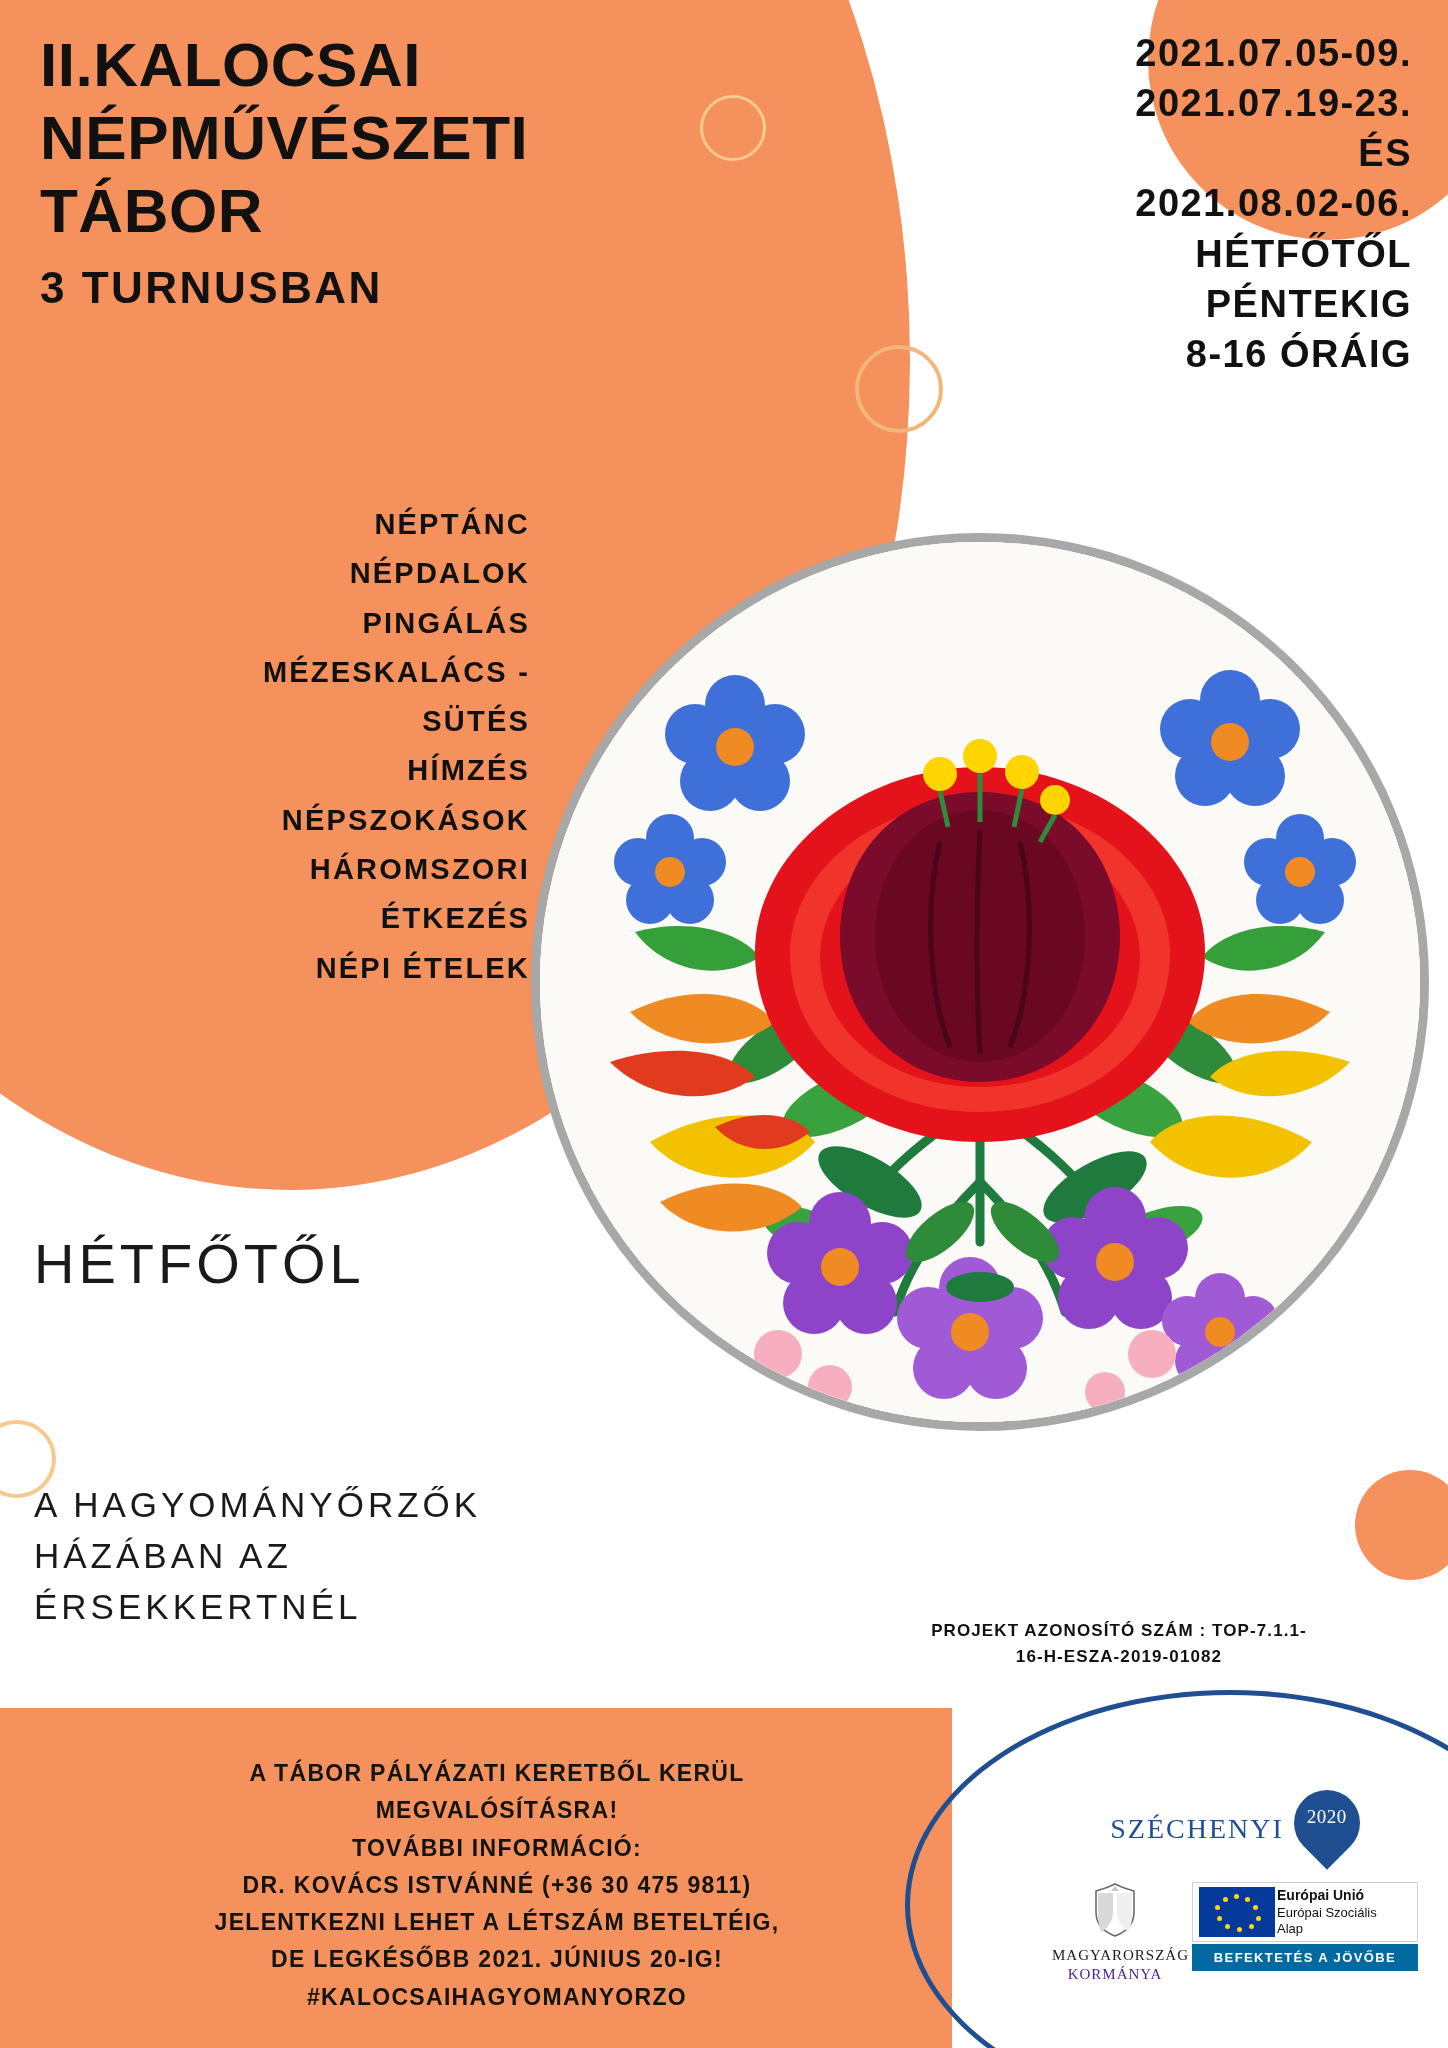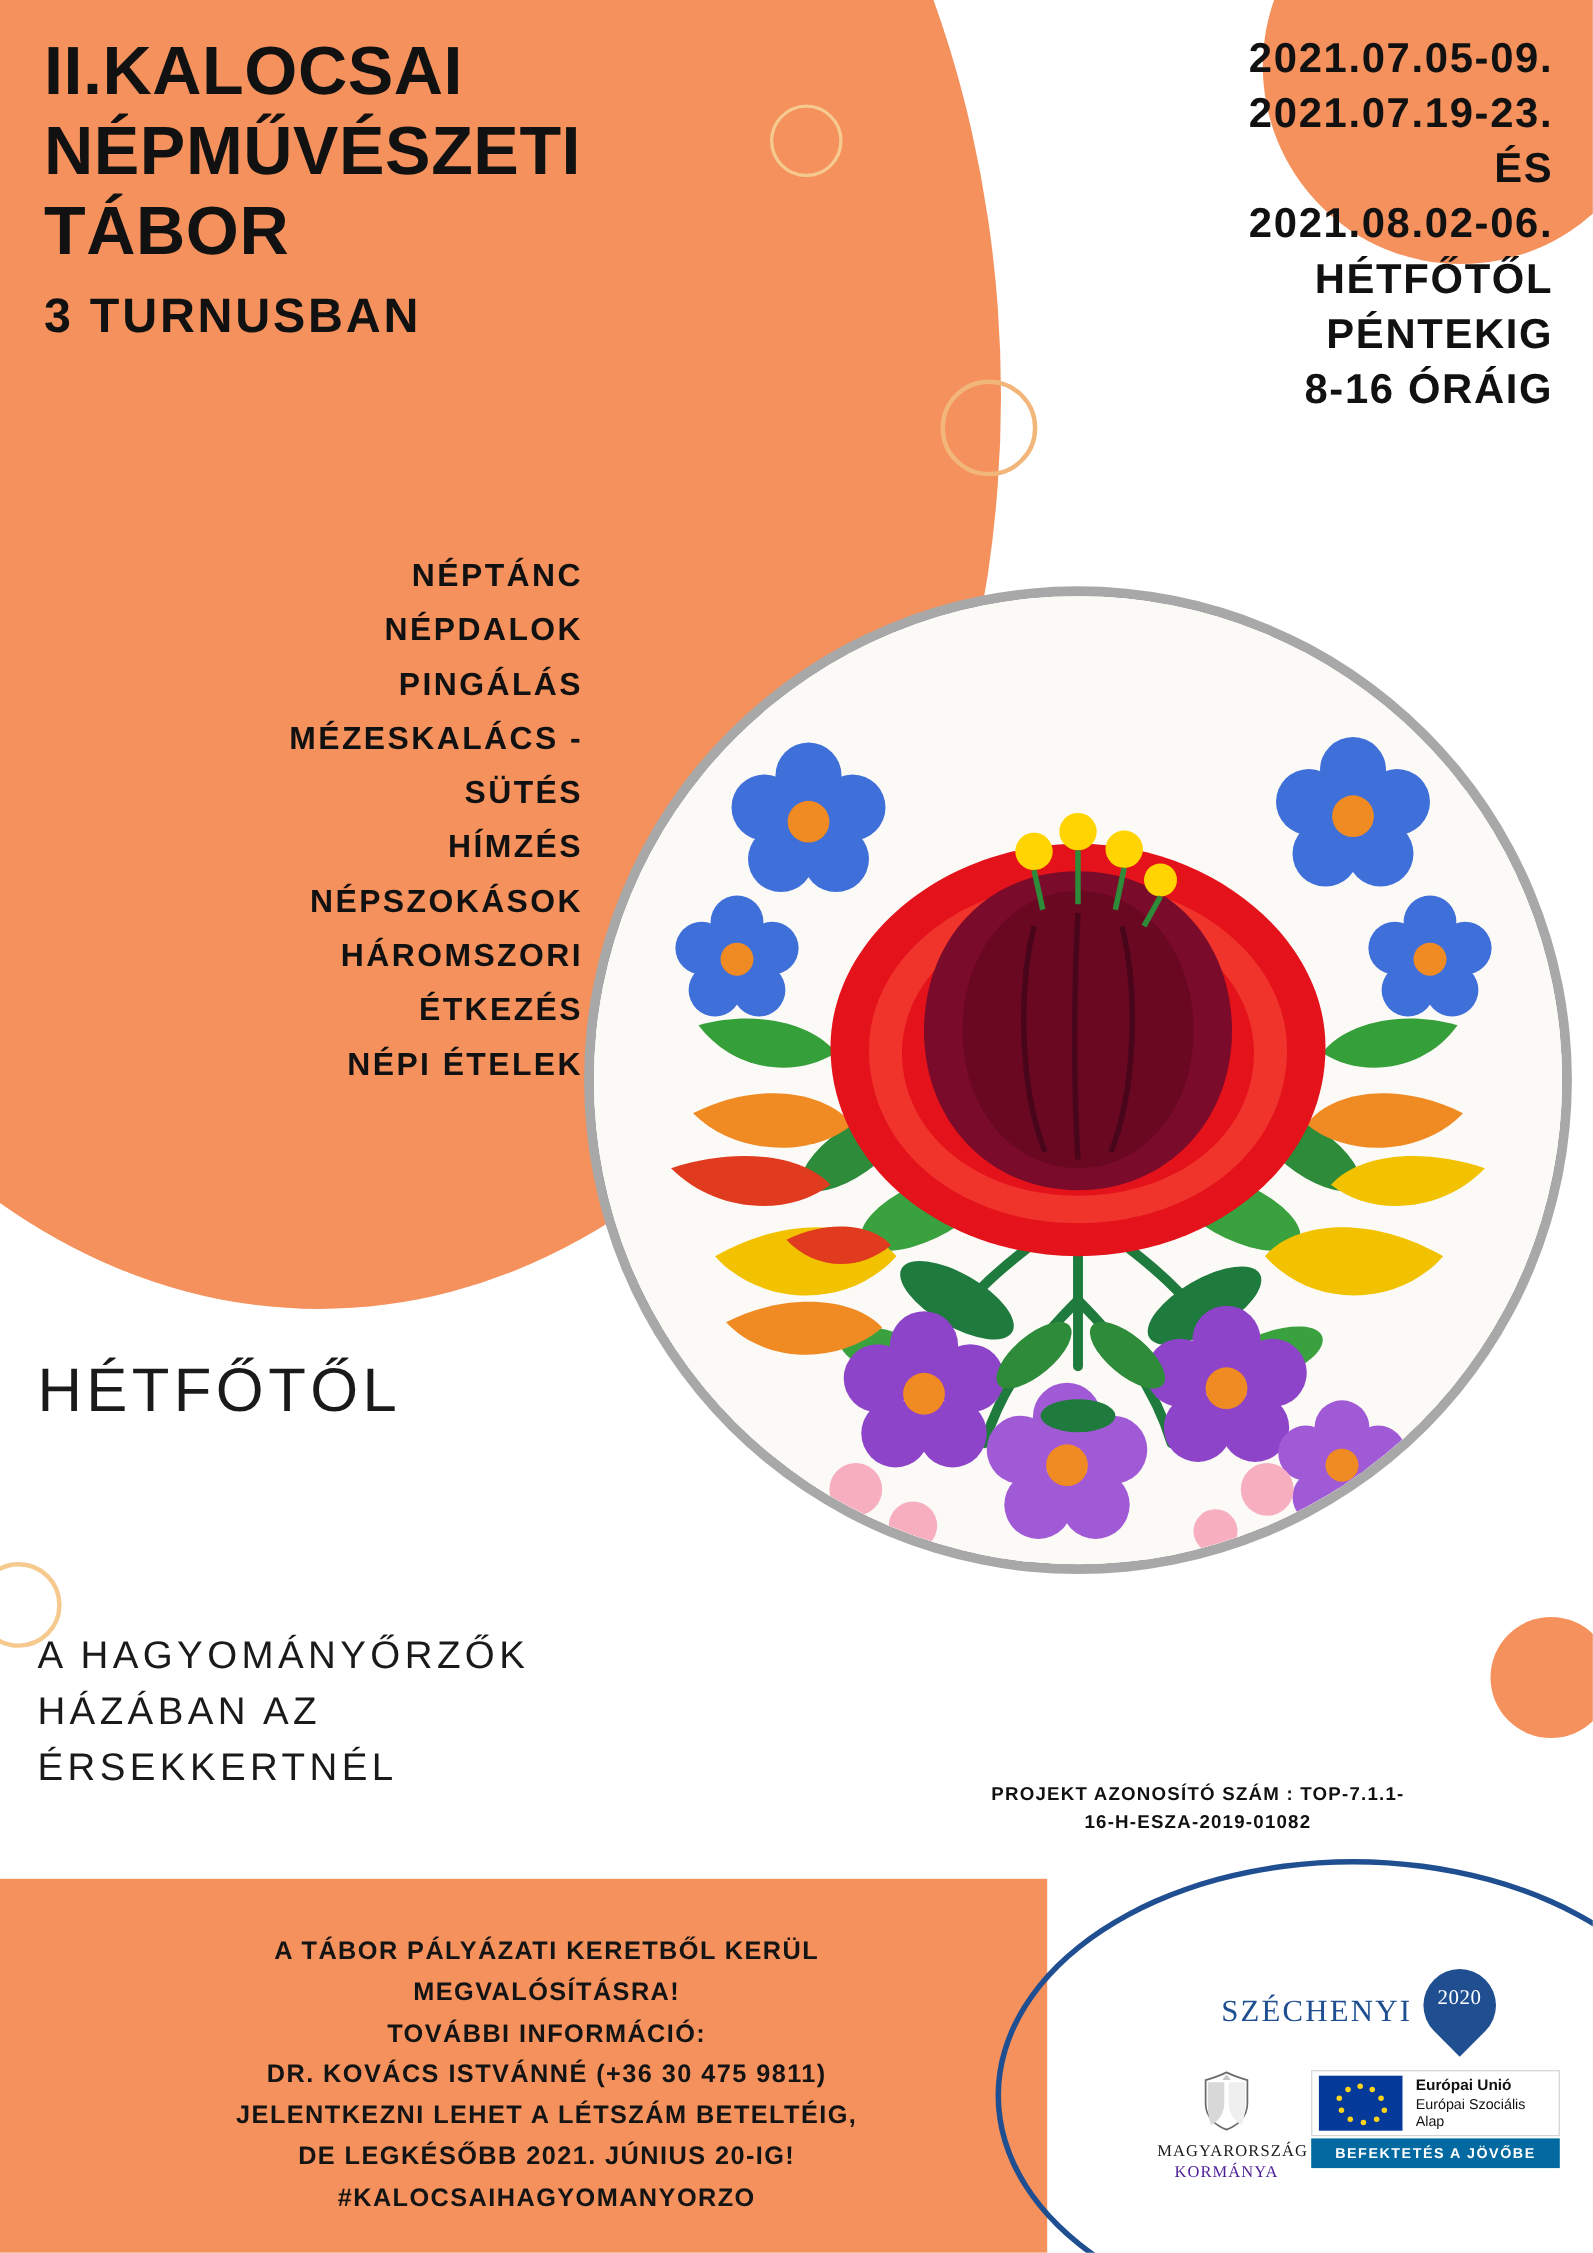--- a/index.html
+++ b/index.html
@@ -188,21 +188,21 @@
     font-size: 35px;
     font-weight: 400;
     letter-spacing: 4px;
     line-height: 1.45;
     color: #1a1a1a;
   }
 
   
   .project-id {
     position: absolute;
-    left: 854px;
+    left: 884px;
     top: 1618px;
     width: 470px;
     text-align: center;
     z-index: 6;
   }
   .project-id div {
     font-size: 17px;
     font-weight: 700;
     letter-spacing: 1.1px;
     line-height: 1.5;
@@ -332,21 +332,21 @@
     display: flex;
     align-items: center;
     border: 1px solid #cfcfcf;
     background: #ffffff;
     padding: 4px 6px;
     box-sizing: border-box;
     height: 60px;
   }
   .eu-top-text {
     flex: 1;
-    padding-left: 12px;
+    padding-left: 2px;
   }
   .eu-top-text .e1 {
     font-size: 14px;
     font-weight: 700;
     color: #111111;
     line-height: 1.25;
   }
   .eu-top-text .e2 {
     font-size: 13px;
     color: #111111;

